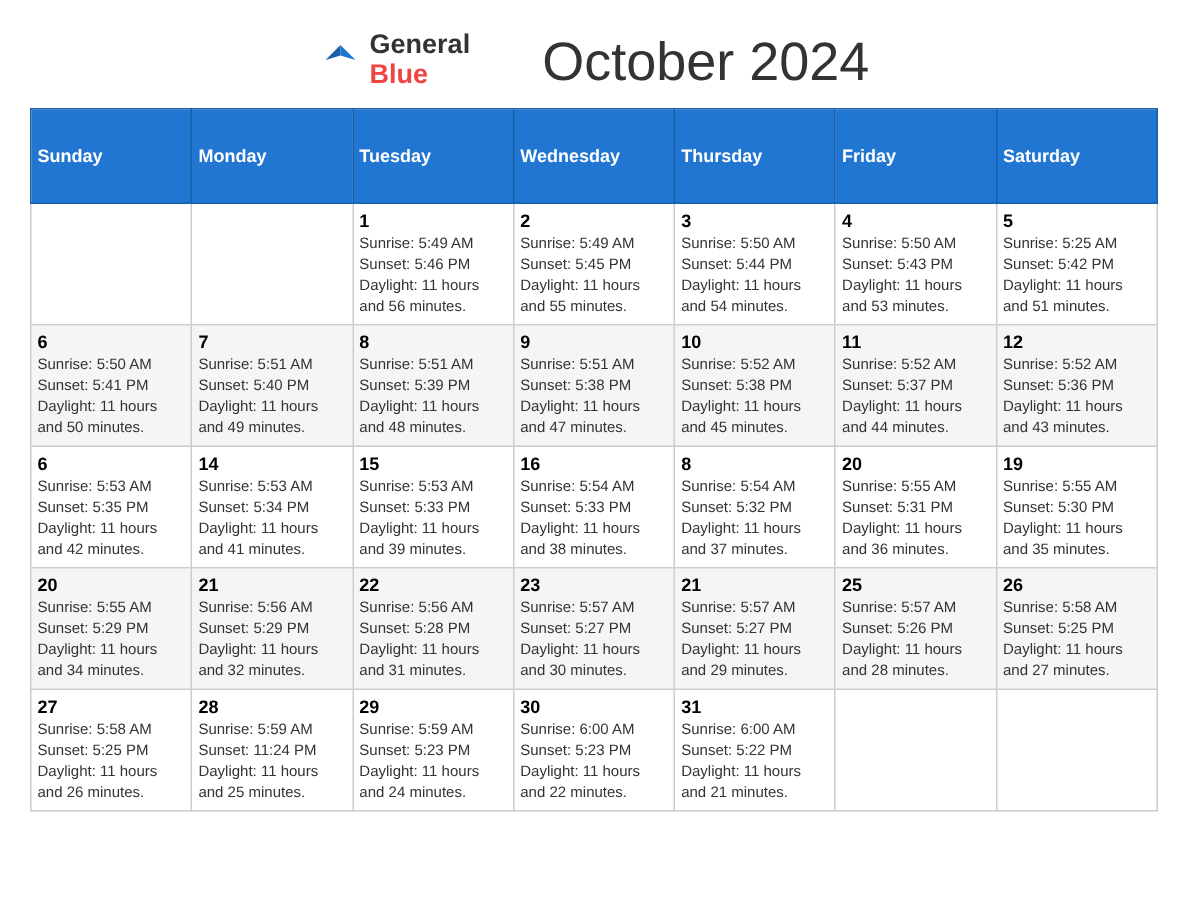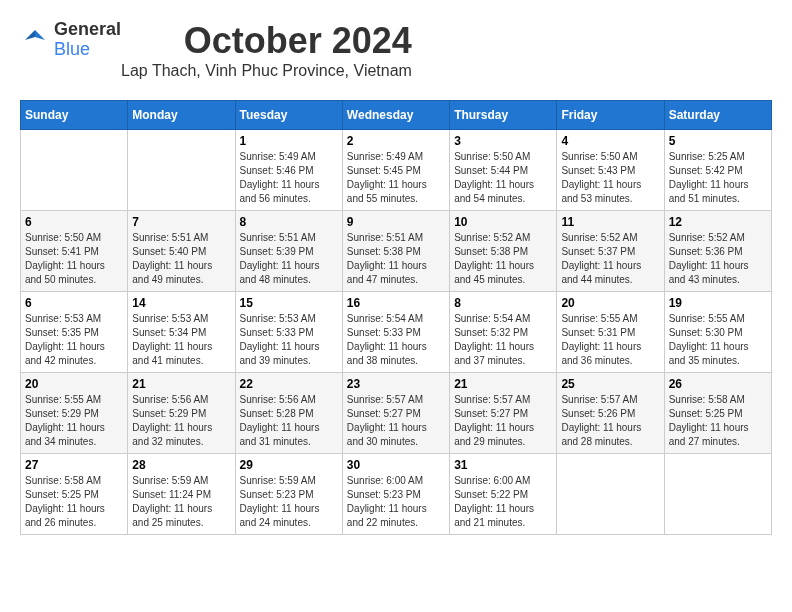--- a/index.html
+++ b/index.html
@@ -5,69 +5,70 @@
     * { box-sizing: border-box; margin: 0; padding: 0; }
     body {
       font-family: Arial, sans-serif;
       background: #fff;
       width: 792px;
       min-height: 612px;
       padding: 20px;
     }
     .header {
       display: flex;
-      justify-content: flex-start;
+      justify-content: center;
       align-items: flex-start;
-      margin-bottom: 20px;
+      margin-bottom: 10px;
+      gap: 48px;
     }
     .logo {
       display: flex;
       align-items: center;
       gap: 4px;
     }
     .logo-text {
       display: flex;
       flex-direction: column;
       line-height: 1.1;
     }
     .logo-general {
       font-size: 18px;
       font-weight: bold;
       color: #333;
     }
     .logo-blue {
       font-size: 18px;
-      font-weight: normal;
-      color: #3b82f6;
+      font-weight: bold;
+      color: #ef4444;
     }
     .logo-icon {
       width: 30px;
       height: 30px;
     }
     .title-block {
       text-align: right;
     }
     .month-title {
       font-size: 36px;
-      font-weight: bold;
+      font-weight: normal;
       color: #333;
     }
     .location-title {
       font-size: 16px;
       color: #333;
     }
     .calendar {
       width: 100%;
       border-collapse: collapse;
       font-size: 11px;
     }
     .calendar th {
       background: #2176d2;
       color: #fff;
-      padding: 7px 4px;
+      padding: 24px 4px;
       text-align: left;
       font-size: 12px;
       border: 1px solid #1a5faa;
     }
     .calendar td {
       border: 1px solid #ccc;
       padding: 4px;
       vertical-align: top;
       width: 107px;
       height: 80px;
@@ -100,21 +101,20 @@
       <path d="M15 5 L25 15 L15 12 Z" fill="#2176d2"></path>
       <path d="M15 5 L5 15 L15 12 Z" fill="#1a5faa"></path>
     </svg>
     <div class="logo-text">
       <span class="logo-general">General</span>
       <span class="logo-blue">Blue</span>
     </div>
   </div>
   <div class="title-block">
     <div class="month-title">October 2024</div>
-    <div class="location-title">Lap Thach, Vinh Phuc Province, Vietnam</div>
   </div>
 </div>
 
 <table class="calendar">
   <thead>
     <tr id="weekday-header">
         <th>Sunday</th>
         <th>Monday</th>
         <th>Tuesday</th>
         <th>Wednesday</th>

